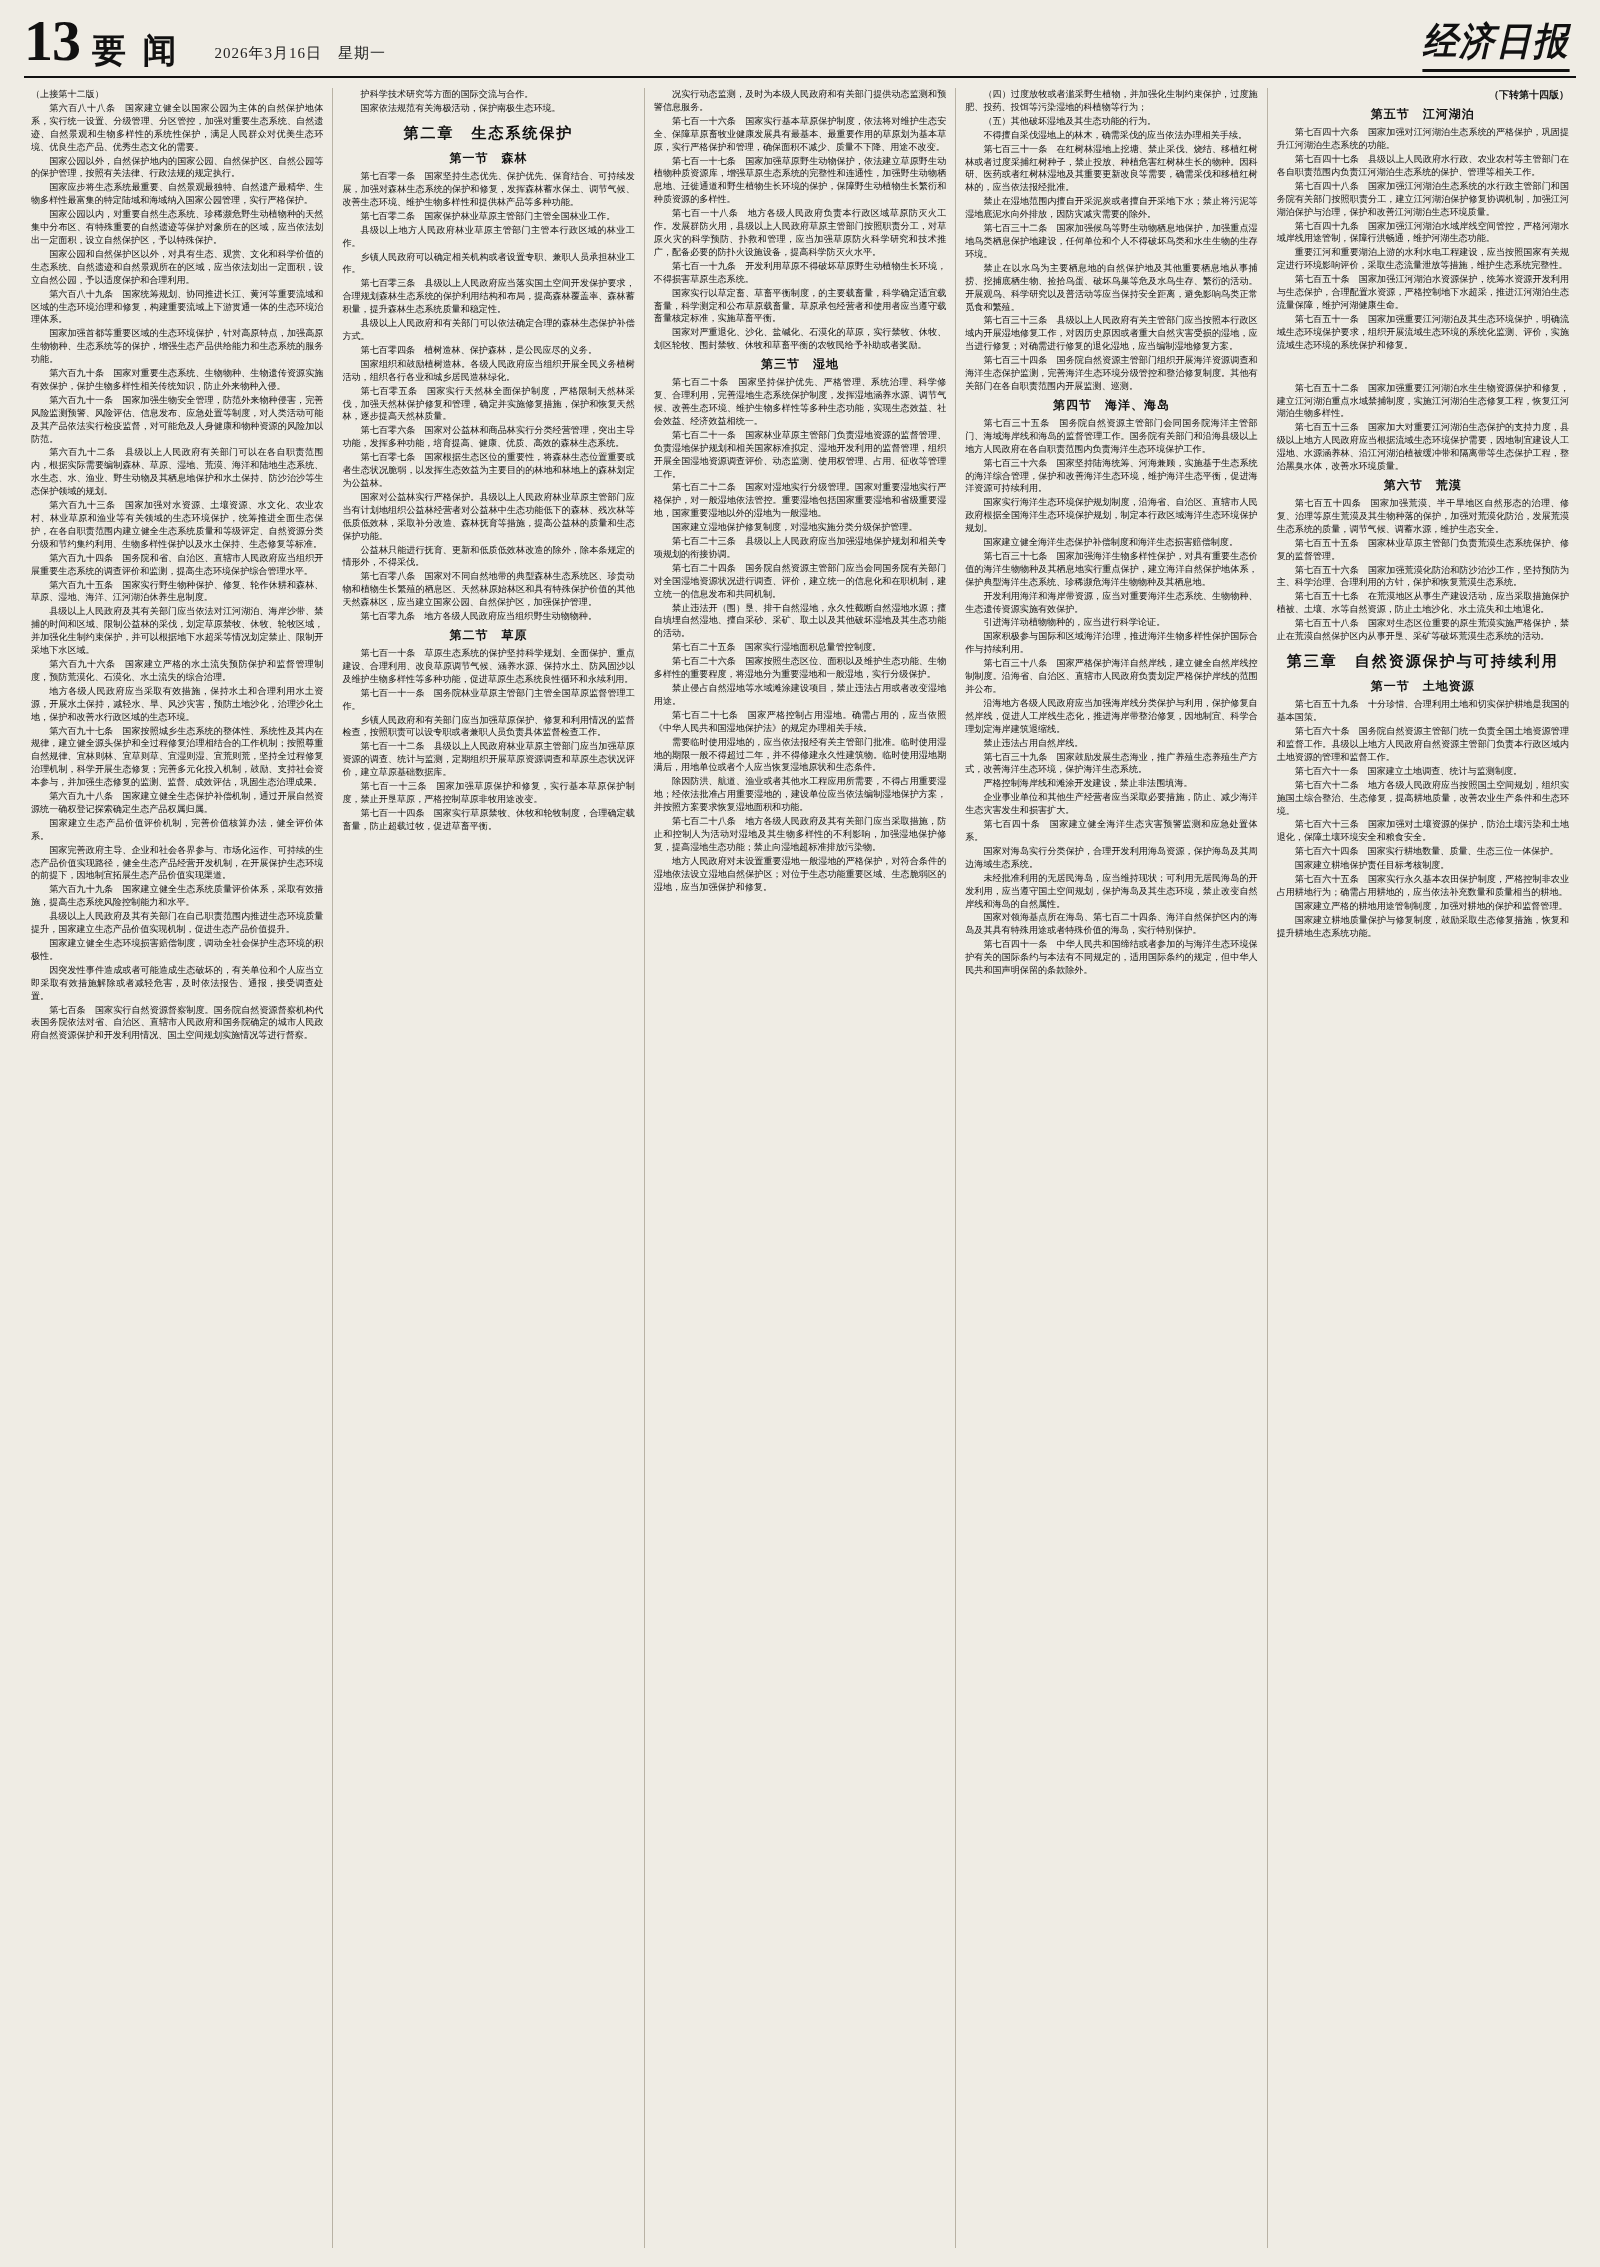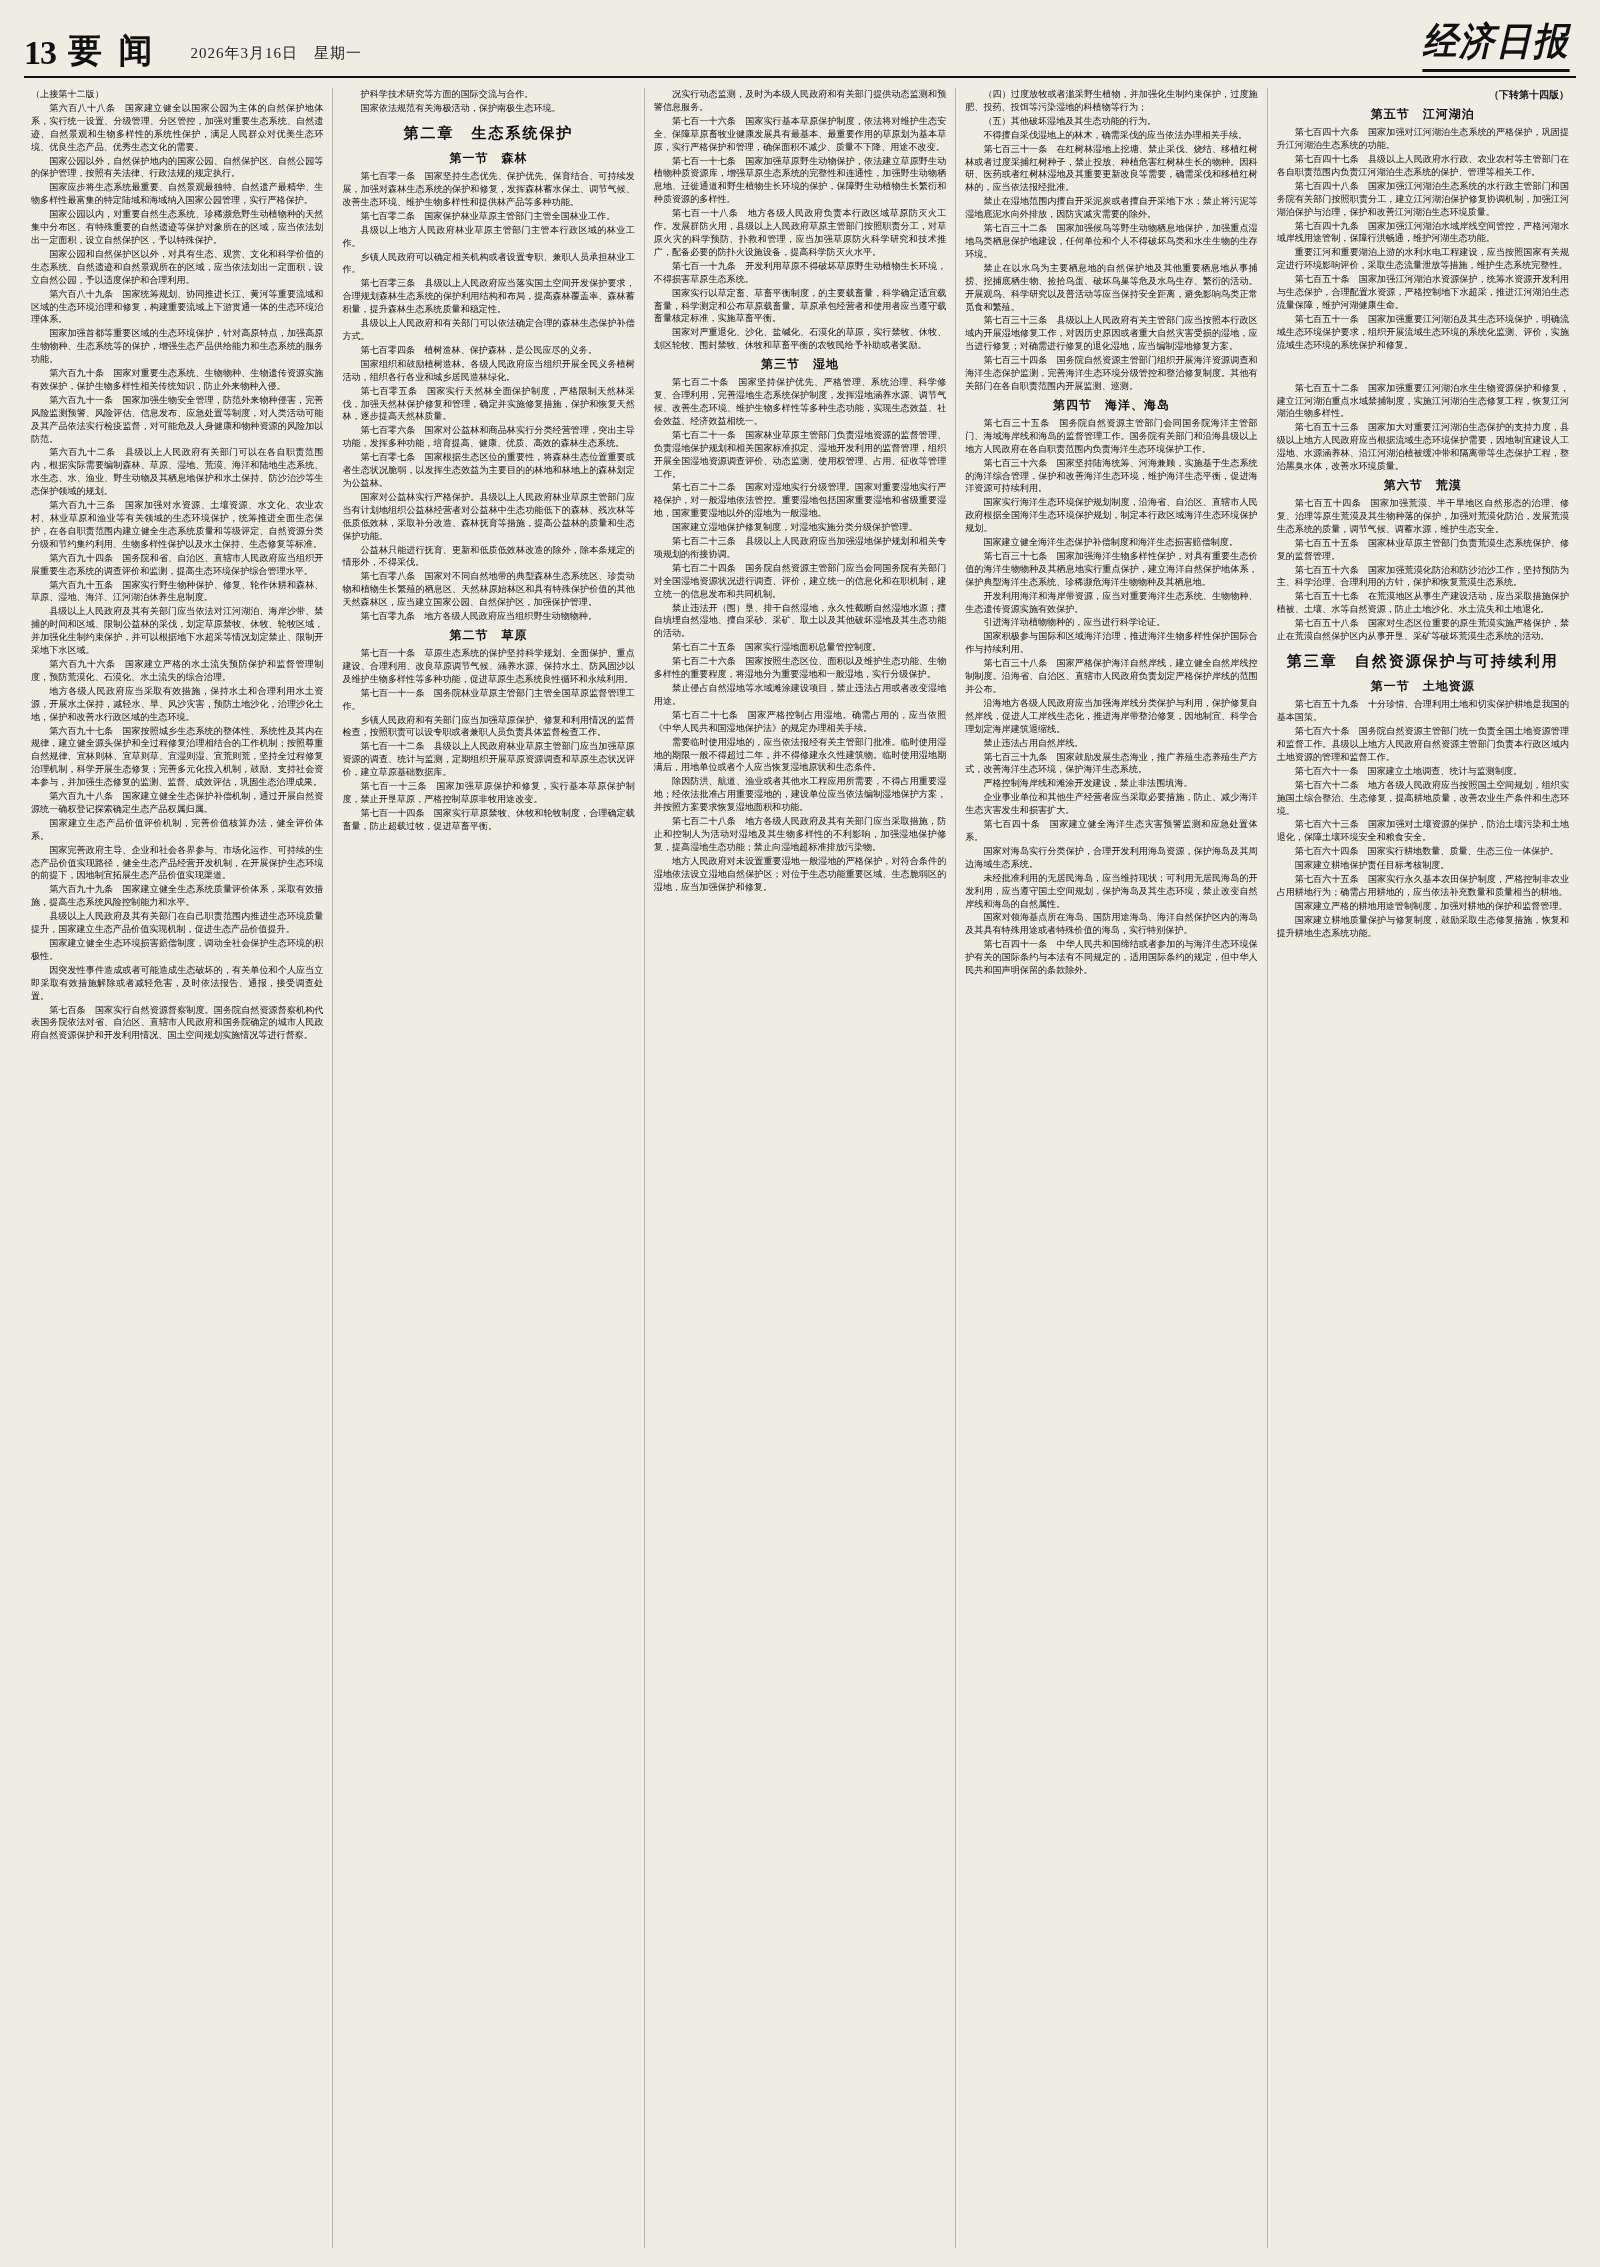--- a/index.html
+++ b/index.html
@@ -17,21 +17,21 @@
   }
   
   .masthead{
     position:relative;
     height:62px;
     border-bottom:2px solid #111;
     margin:14px 24px 0 24px;
     display:flex;align-items:flex-end;
   }
   .page-no{
-    font-size:34px;font-weight:bold;line-height:1;
+    font-size:58px;font-weight:bold;line-height:1;
     font-family:"Liberation Serif",serif;
     letter-spacing:-1px;
     padding-bottom:6px;
   }
   .section-name{
     font-size:34px;font-weight:bold;line-height:1;
     margin-left:12px;padding-bottom:8px;letter-spacing:4px;
   }
   .issue-date{
     font-size:15px;margin-left:34px;padding-bottom:13px;letter-spacing:1px;
@@ -199,21 +199,21 @@
         <p class="noind" style="text-indent: 2em;">国家积极参与国际和区域海洋治理，推进海洋生物多样性保护国际合作与持续利用。</p>
         <p class="noind" style="text-indent: 2em;">第七百三十八条　国家严格保护海洋自然岸线，建立健全自然岸线控制制度。沿海省、自治区、直辖市人民政府负责划定严格保护岸线的范围并公布。</p>
         <p class="noind" style="text-indent: 2em;">沿海地方各级人民政府应当加强海岸线分类保护与利用，保护修复自然岸线，促进人工岸线生态化，推进海岸带整治修复，因地制宜、科学合理划定海岸建筑退缩线。</p>
         <p class="noind" style="text-indent: 2em;">禁止违法占用自然岸线。</p>
         <p class="noind" style="text-indent: 2em;">第七百三十九条　国家鼓励发展生态海业，推广养殖生态养殖生产方式，改善海洋生态环境，保护海洋生态系统。</p>
         <p class="noind" style="text-indent: 2em;">严格控制海岸线和滩涂开发建设，禁止非法围填海。</p>
         <p class="noind" style="text-indent: 2em;">企业事业单位和其他生产经营者应当采取必要措施，防止、减少海洋生态灾害发生和损害扩大。</p>
         <p class="noind" style="text-indent: 2em;">第七百四十条　国家建立健全海洋生态灾害预警监测和应急处置体系。</p>
         <p class="noind" style="text-indent: 2em;">国家对海岛实行分类保护，合理开发利用海岛资源，保护海岛及其周边海域生态系统。</p>
         <p class="noind" style="text-indent: 2em;">未经批准利用的无居民海岛，应当维持现状；可利用无居民海岛的开发利用，应当遵守国土空间规划，保护海岛及其生态环境，禁止改变自然岸线和海岛的自然属性。</p>
-        <p class="noind" style="text-indent: 2em;">国家对领海基点所在海岛、国防用途海岛、海洋自然保护区内的海岛及其具有特殊用途或者特殊价值的海岛，实行特别保护。</p>
+        <p class="noind" style="text-indent: 2em;">国家对领海基点所在海岛、第七百二十四条、海洋自然保护区内的海岛及其具有特殊用途或者特殊价值的海岛，实行特别保护。</p>
         <p class="noind" style="text-indent: 2em;">第七百四十一条　中华人民共和国缔结或者参加的与海洋生态环境保护有关的国际条约与本法有不同规定的，适用国际条约的规定，但中华人民共和国声明保留的条款除外。</p>
       </div>
     <div class="col" id="c4">
       <p class="noind contnote">（下转第十四版）</p>
     <h3 class="section">第五节　江河湖泊</h3>
         <p class="noind" style="text-indent: 2em;">第七百四十六条　国家加强对江河湖泊生态系统的严格保护，巩固提升江河湖泊生态系统的功能。</p>
         <p class="noind" style="text-indent: 2em;">第七百四十七条　县级以上人民政府水行政、农业农村等主管部门在各自职责范围内负责江河湖泊生态系统的保护、管理等相关工作。</p>
         <p class="noind" style="text-indent: 2em;">第七百四十八条　国家加强江河湖泊生态系统的水行政主管部门和国务院有关部门按照职责分工，建立江河湖泊保护修复协调机制，加强江河湖泊保护与治理，保护和改善江河湖泊生态环境质量。</p>
         <p class="noind" style="text-indent: 2em;">第七百四十九条　国家加强江河湖泊水域岸线空间管控，严格河湖水域岸线用途管制，保障行洪畅通，维护河湖生态功能。</p>
         <p class="noind" style="text-indent: 2em;">重要江河和重要湖泊上游的水利水电工程建设，应当按照国家有关规定进行环境影响评价，采取生态流量泄放等措施，维护生态系统完整性。</p>

